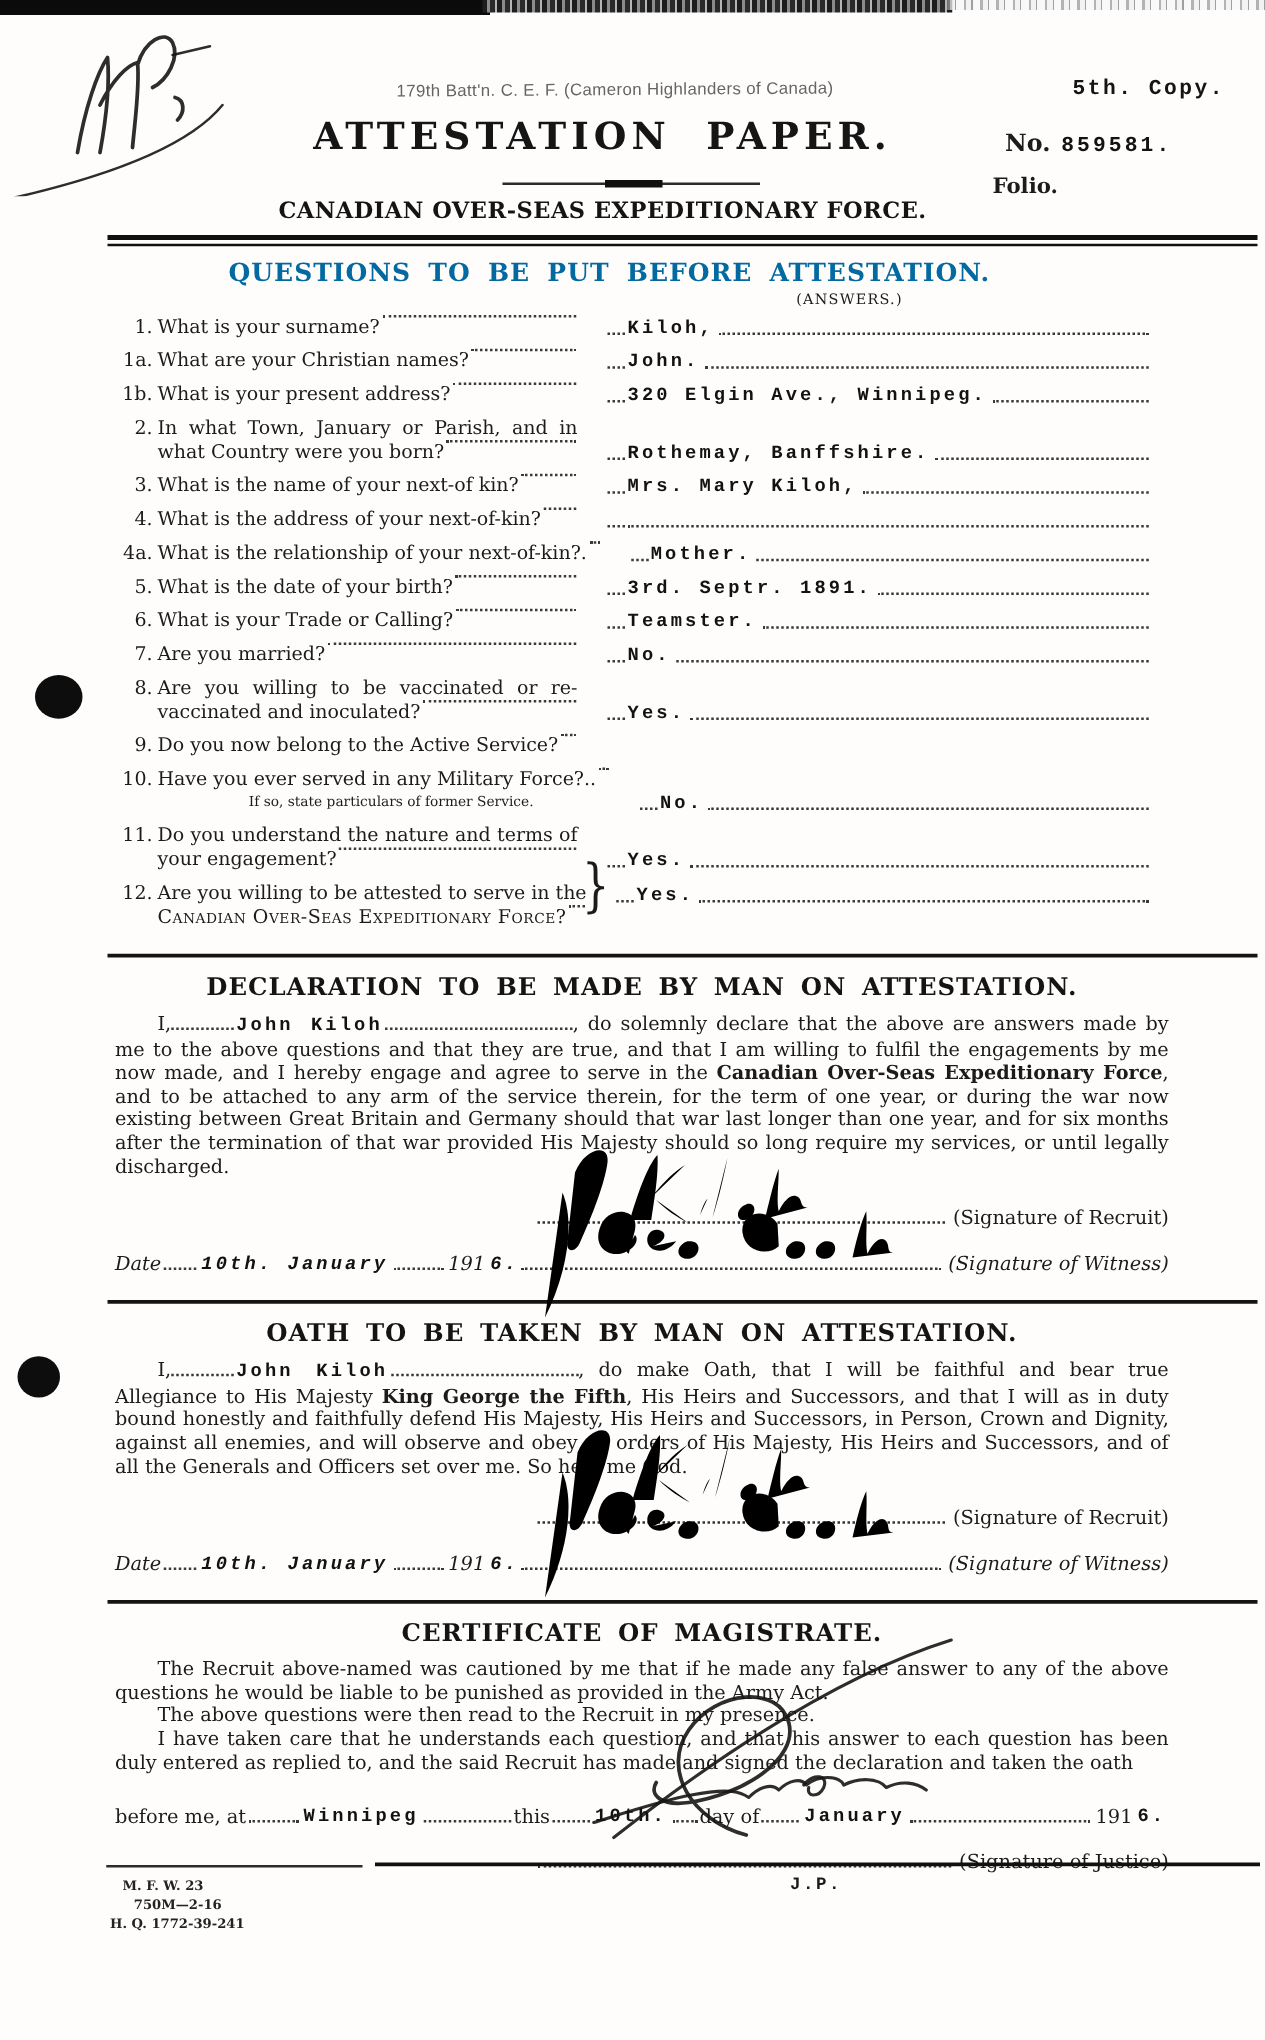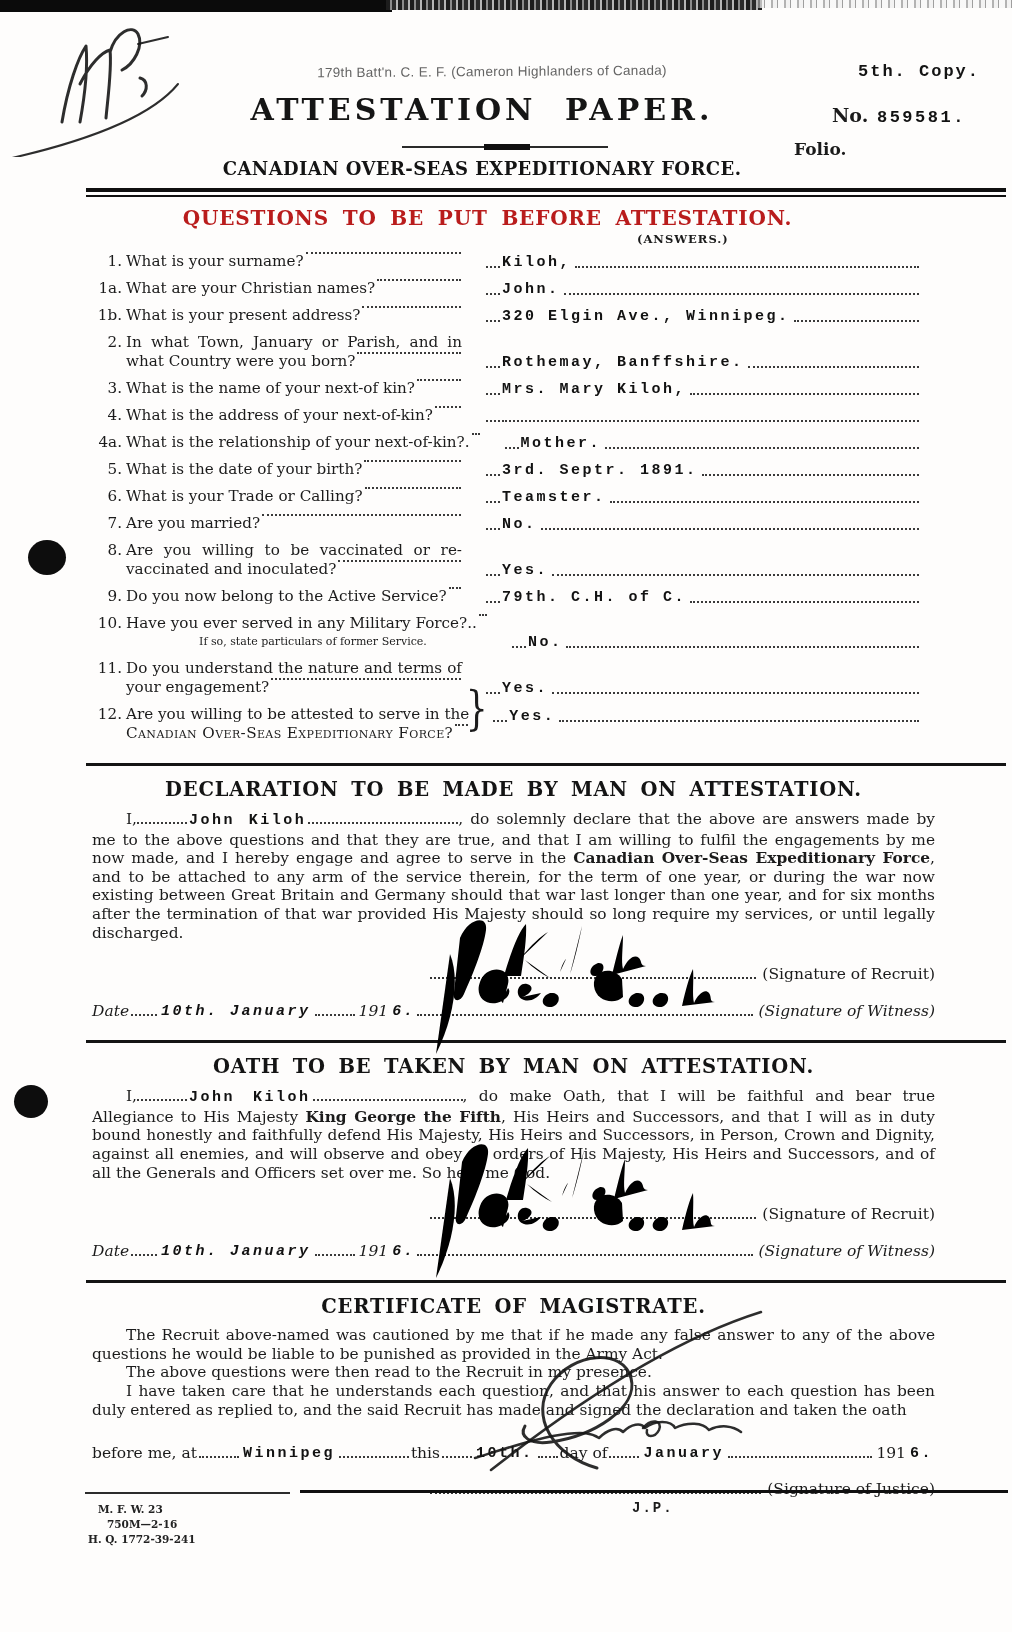--- a/index.html
+++ b/index.html
@@ -17,35 +17,35 @@
   .punch.p2{left:14px;top:1085px;width:34px;height:33px;}
 
   
   .stamp{position:absolute;left:0;right:0;top:64px;text-align:center;
          transform:translateX(-14px) rotate(-.4deg);color:#4f4f4f;
          font-family:"Liberation Sans",sans-serif;font-size:13.5px;letter-spacing:.3px;opacity:.88;}
   .copy-note{position:absolute;left:858px;top:62px;font-family:"Liberation Mono",monospace;
              font-weight:bold;font-size:17px;letter-spacing:2px;color:#141414;}
   .main-title{position:absolute;left:0;right:0;top:92px;text-align:center;transform:translateX(-24px);
               font-size:30px;font-weight:bold;letter-spacing:4px;word-spacing:14px;color:#151515;}
-  .doc-number{position:absolute;left:832px;top:104px;font-size:19px;font-weight:bold;white-space:nowrap;}
+  .doc-number{position:absolute;left:804px;top:104px;font-size:19px;font-weight:bold;white-space:nowrap;}
   .doc-number .typed{font-size:17px;}
   .folio{position:absolute;left:794px;top:139px;font-size:17px;font-weight:bold;}
   .divider-short{position:absolute;left:402px;top:146px;width:206px;height:2px;background:#2a2a2a;}
   .divider-short::after{content:"";position:absolute;left:82px;top:-2px;width:46px;height:6px;background:#101010;}
   .subtitle{position:absolute;left:0;right:0;top:158px;text-align:center;transform:translateX(-24px);
             font-size:18px;font-weight:bold;letter-spacing:.4px;color:#141414;}
   .rule-double{position:absolute;left:86px;top:188px;width:920px;height:3px;
                border-top:4px solid #101010;border-bottom:2px solid #101010;}
 
   
   .content{position:absolute;left:92px;top:206px;width:843px;}
   .q-heading{margin:0;text-align:center;transform:translateX(-26px);font-size:20px;
-             font-weight:bold;letter-spacing:.8px;word-spacing:6px;color:#b91c1c;}
-  .answers-label{font-size:11.5px;letter-spacing:1px;margin:2px 0 6px 545px;font-weight:bold;}
+             font-weight:bold;letter-spacing:.8px;word-spacing:6px;color:#0369a1;}
+  .answers-label{font-size:11.5px;letter-spacing:1px;margin:2px 0 6px 545px;font-weight:normal;}
 
   .q-row{position:relative;display:flex;width:828px;margin-bottom:8px;font-size:15.2px;line-height:19px;}
   .q-num{flex:0 0 30px;text-align:right;padding-right:4px;}
   .q-left{flex:0 0 336px;display:flex;flex-direction:column;}
   .q-line1{display:block;text-align:justify;text-align-last:justify;white-space:nowrap;}
   .q-line2{display:flex;align-items:flex-start;}
   .q-text{white-space:nowrap;}
   .smallcaps{font-variant:small-caps;letter-spacing:.4px;}
   .leader{flex:1 1 8px;border-bottom:2px dotted #3a3a3a;margin:0 1px 3.5px 2px;min-width:8px;}
   .q-note{font-size:11px;text-align:center;margin-top:-1px;padding-left:12px;}
@@ -277,25 +277,20 @@
             <span class="leader"></span>
           </div>
         </div>
         <div class="q-row">
           <span class="q-num">9.</span>
           <div class="q-left">
             <div class="q-line2">
               <span class="q-text">Do you now belong to the Active Service?</span>
               <span class="leader"></span>
             </div>
-          </div>
-          <div class="answer">
-            <span class="leadDots"></span>
-            <span class="typed">79th. C.H. of C.</span>
-            <span class="leader"></span>
           </div>
         </div>
         <div class="q-row">
           <span class="q-num">10.</span>
           <div class="q-left">
             <div class="q-line2">
               <span class="q-text">Have you ever served in any Military Force?..</span>
               <span class="leader"></span>
             </div>
             <div class="q-note">If so, state particulars of former Service.</div>

